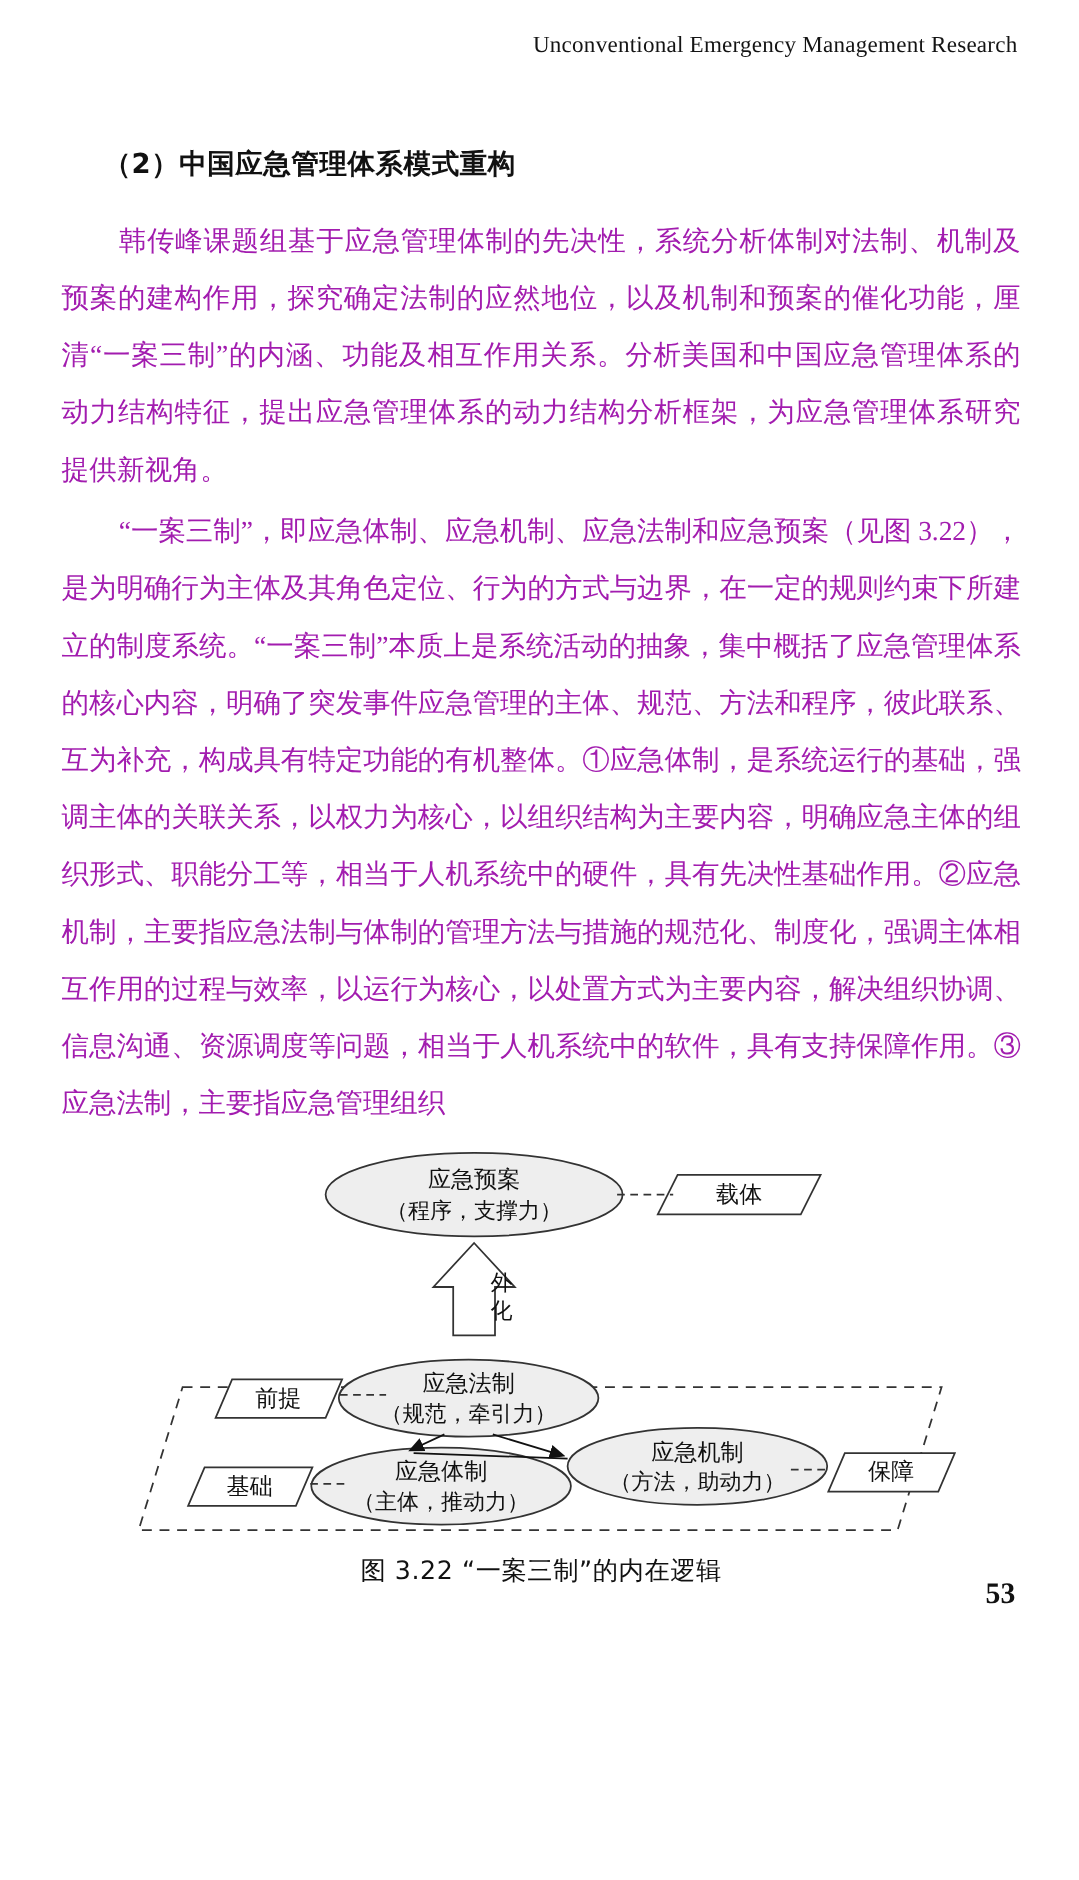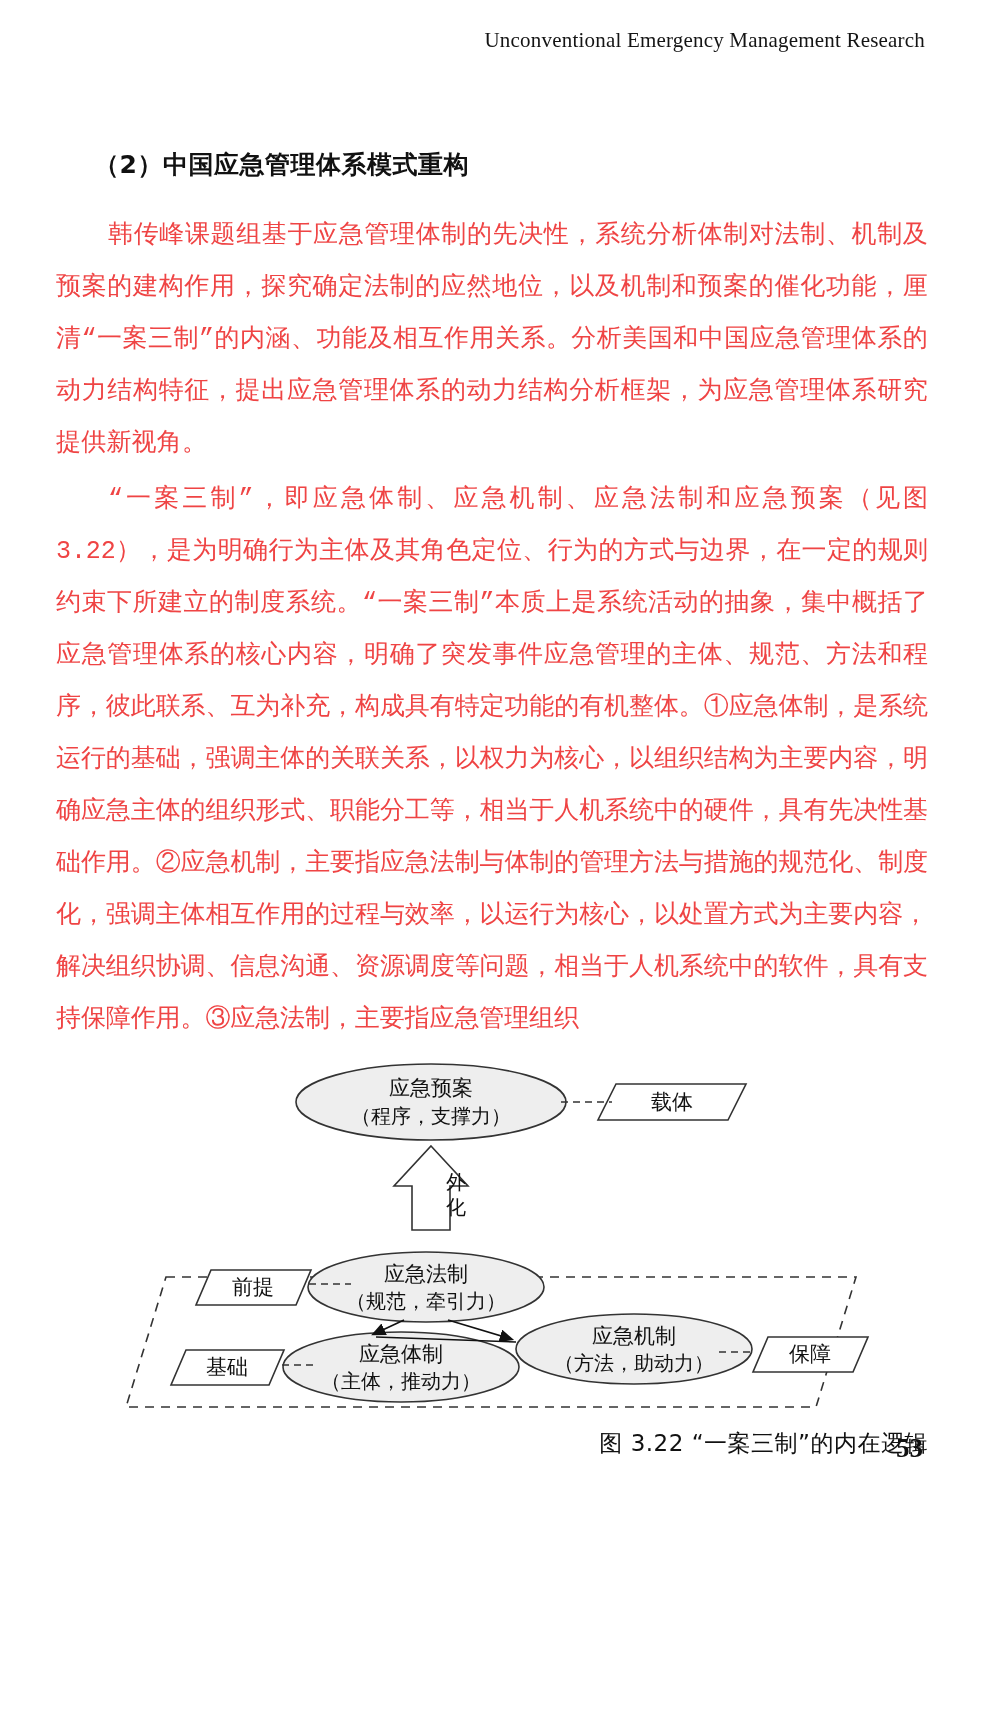--- a/index.html
+++ b/index.html
@@ -34,52 +34,52 @@
   .content {
     position: absolute;
     top: 130px;
     left: 56px;
     width: 872px;
   }
   .heading {
     font-family: "DejaVu Sans", sans-serif;
     font-size: 25px;
     line-height: 1.5;
-    margin: 16px 0 26px 0;
+    margin: 0 0 26px 0;
     padding-left: 38px;
     color: #111;
     letter-spacing: 0.5px;
   }
   p.body-par {
-    font-family: Liberation Mono, monospace;
+    font-family: Liberation Serif, serif;
     font-size: 25px;
     line-height: 52px;
     margin: 0 0 4px 0;
     text-align: justify;
     text-justify: inter-ideograph;
     text-indent: 52px;
-    color: #ef4444;
+    color: #a21caf;
     letter-spacing: 0.2px;
   }
   p.body-par.tight {
     letter-spacing: -0.1px;
   }
   .figure {
     position: relative;
     margin-top: 16px;
     width: 872px;
   }
   .figure svg {
     display: block;
     margin: 0 auto;
   }
   .fig-caption {
     font-family: "DejaVu Sans", sans-serif;
     font-size: 23px;
-    text-align: right;
+    text-align: center;
     margin-top: 6px;
     color: #111;
     letter-spacing: 0.5px;
   }
   .page-number {
     position: absolute;
     bottom: 44px;
     right: 58px;
     font-family: "Liberation Serif", serif;
     font-weight: bold;

